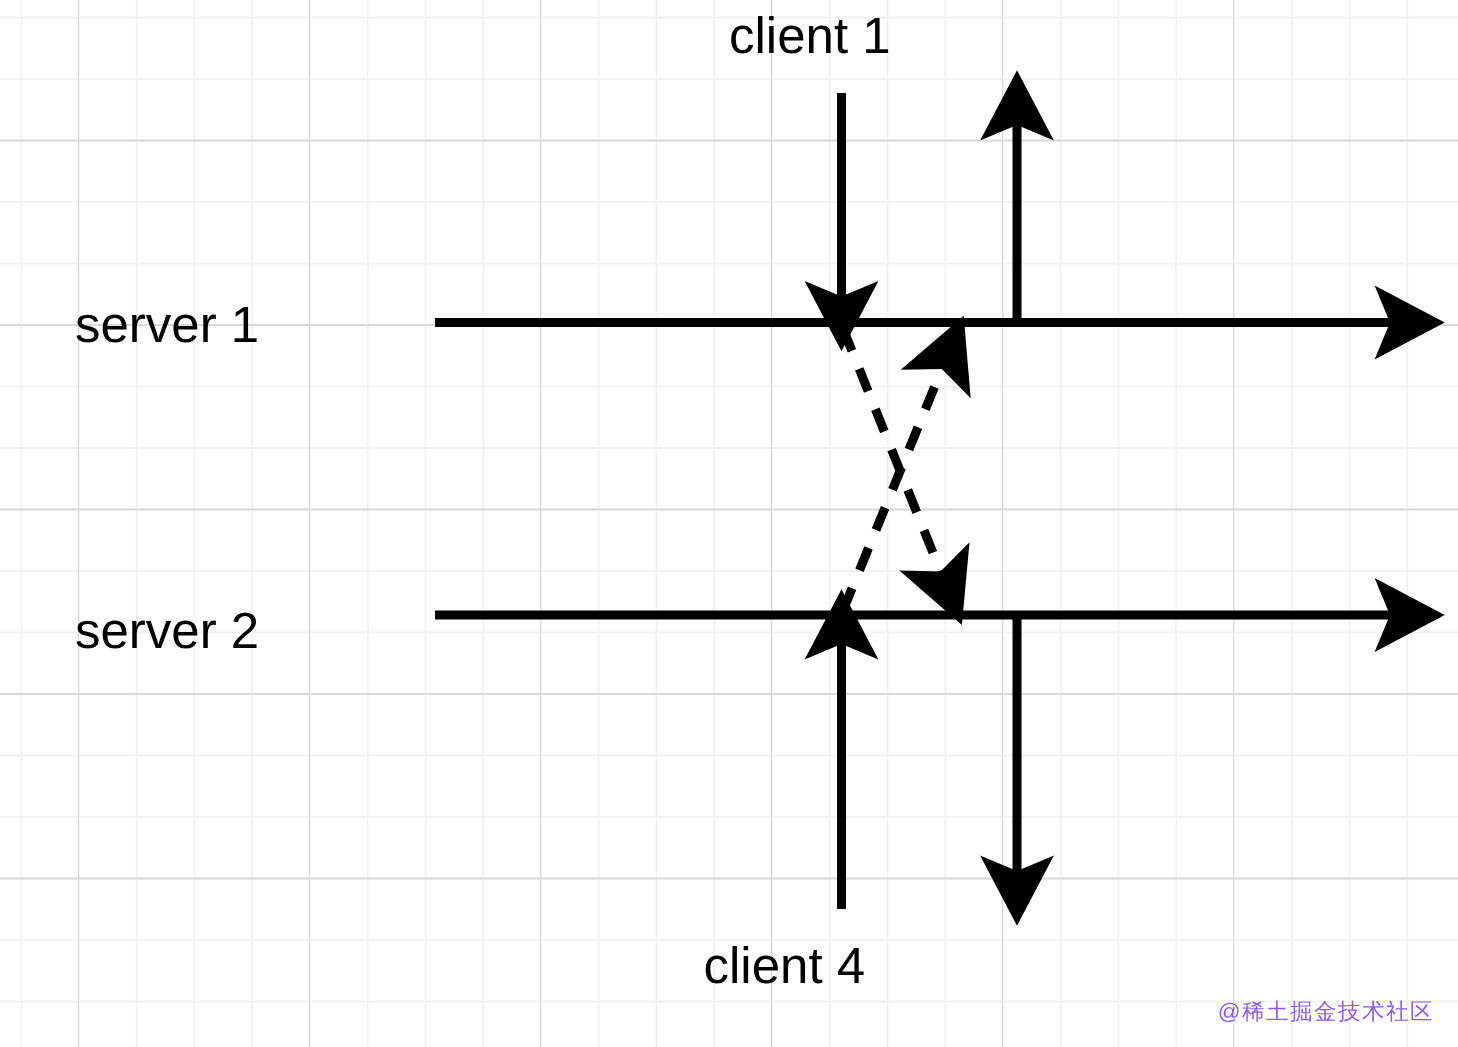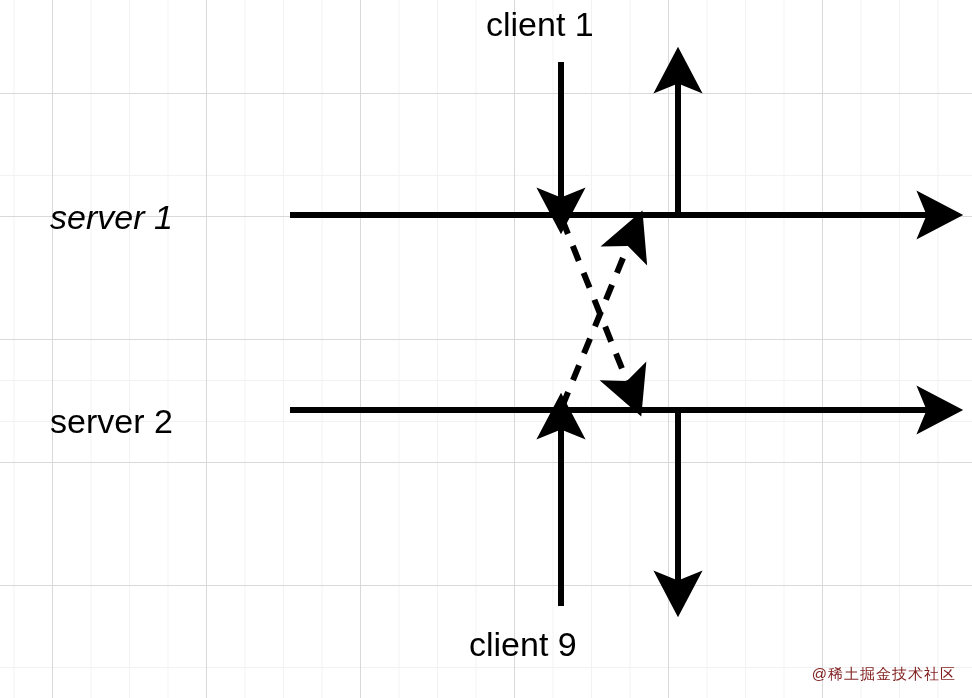--- a/index.html
+++ b/index.html
@@ -43,31 +43,31 @@
     inset: 0;
   }
   .lbl {
     position: absolute;
     color: #000000;
     font-family: "Liberation Sans", sans-serif;
     font-size: 34px;
     line-height: 1;
     white-space: nowrap;
   }
-  #label-server-1 { left: 50px;  top: 200px; font-style: italic; }
+  #label-server-1 { left: 50px;  top: 200px; }
   #label-server-2 { left: 50px;  top: 404px; }
   #label-client-1 { left: 486px; top: 7px;  }
   #label-client-2 { left: 469px; top: 627px; }
   #watermark {
     position: absolute;
     right: 16px;
     bottom: 14px;
     font-family: "Liberation Sans", sans-serif;
     font-size: 15px;
-    color: #7f1d1d;
+    color: #8b5cf6;
     letter-spacing: 1px;
     white-space: nowrap;
   }
 </style>
 </head>
 <body>
 
 <div id="canvas">
 
   <div id="grid-bg"></div>
@@ -98,17 +98,17 @@
 
     <line x1="562" y1="407" x2="632" y2="236" stroke="#000000" stroke-width="6" stroke-dasharray="16 13" marker-end="url(#ah-dash)"></line>
   </svg>
 
   <div class="lbl" id="label-server-1">server 1</div>
 
   <div class="lbl" id="label-server-2">server 2</div>
 
   <div class="lbl" id="label-client-1">client 1</div>
 
-  <div class="lbl" id="label-client-2">client 9</div>
+  <div class="lbl" id="label-client-2">client 4</div>
 
   <div id="watermark">@稀土掘金技术社区</div>
 
 </div>
 
 </body></html>

